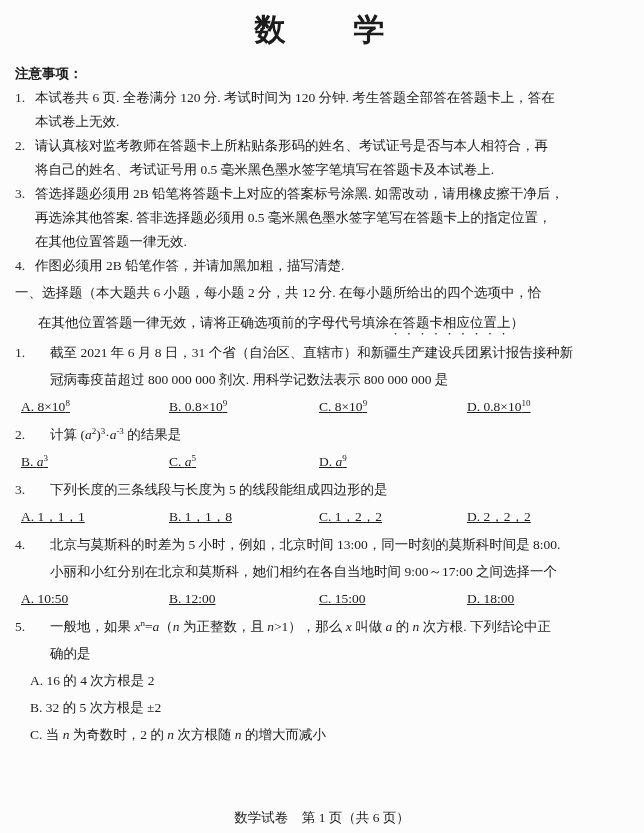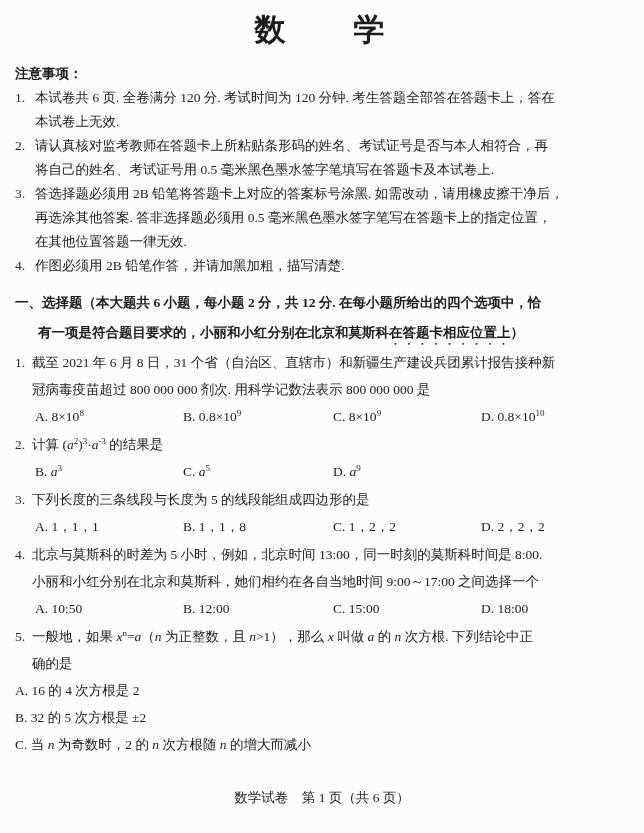--- a/index.html
+++ b/index.html
@@ -13,42 +13,42 @@
   .title{
     text-align:center;font-size:31px;font-weight:bold;
     line-height:44px;margin:2px 0 10px 0;white-space:pre;letter-spacing:2px;
   }
   .notices-heading{font-weight:bold;line-height:24px;}
   .hang{display:flex;align-items:flex-start;}
   .hang .num{width:20px;flex-shrink:0;line-height:24px;color:#2a2a2a;}
   .hang .body{flex:1;}
   .nline{line-height:24px;white-space:nowrap;}
   .bold{font-weight:normal;}
-  .section{margin-top:10px;font-weight:bold;}
+  .section{font-weight:normal;}
   .section .line{line-height:30px;white-space:nowrap;}
   .section .cont{margin-left:23px;}
   .emph{
     -webkit-text-emphasis:filled dot #1c1c1c;
     -webkit-text-emphasis-position:under right;
     text-emphasis:filled dot #1c1c1c;
     text-emphasis-position:under right;
   }
   .question{margin-top:1px;}
   .q .num{width:17px;line-height:27px;}
-  .qline{line-height:27px;white-space:nowrap;}
+  .qline{line-height:27px;white-space:nowrap;margin-left:18px;}
   .opts{
     display:grid;grid-template-columns:148px 150px 148px auto;
-    margin-left:20px;line-height:27px;white-space:nowrap;
+    margin-left:6px;line-height:27px;white-space:nowrap;text-decoration:underline;
   }
-  .opts-stack{}
+  .opts-stack{margin-left:15px;}
   .opts-stack div{line-height:27px;white-space:nowrap;}
   sup{font-size:9px;line-height:0;vertical-align:super;}
   i{font-style:italic;}
   .footer{
-    position:absolute;left:0;bottom:24px;width:644px;
+    position:absolute;left:0;bottom:4px;width:644px;
     text-align:center;line-height:22px;white-space:pre;
   }
 </style>
 </head>
 <body>
 
 <div class="page">
 
   <div class="title">数　　学</div>
 
@@ -83,21 +83,21 @@
     <div class="hang">
       <span class="num">4.</span>
       <div class="body">
         <div class="nline bold">作图必须用 2B 铅笔作答，并请加黑加粗，描写清楚.</div>
       </div>
     </div>
   </div>
 
   <div class="section">
     <div class="line">一、选择题（本大题共 6 小题，每小题 2 分，共 12 分. 在每小题所给出的四个选项中，恰</div>
-    <div class="line cont"><span>有一项是符合题目要求的，小丽和小红分别在北京和莫斯科</span><span class="emph">在答题卡相应位置上</span><span>）</span></div>
+    <div class="line cont"><span>在其他位置答题一律无效，请将正确选项前的字母代号填涂</span><span class="emph">在答题卡相应位置上</span><span>）</span></div>
   </div>
 
   <div class="question">
     <div class="hang q">
       <span class="num">1.</span>
       <div class="body">
         <div class="qline">截至 2021 年 6 月 8 日，31 个省（自治区、直辖市）和新疆生产建设兵团累计报告接种新</div>
         <div class="qline">冠病毒疫苗超过 800 000 000 剂次. 用科学记数法表示 800 000 000 是</div>
       </div>
     </div>

